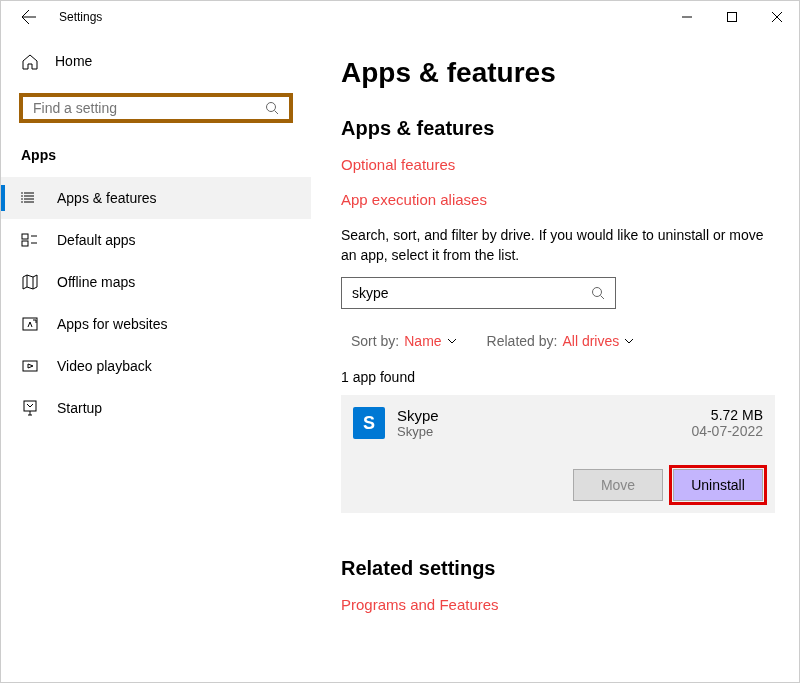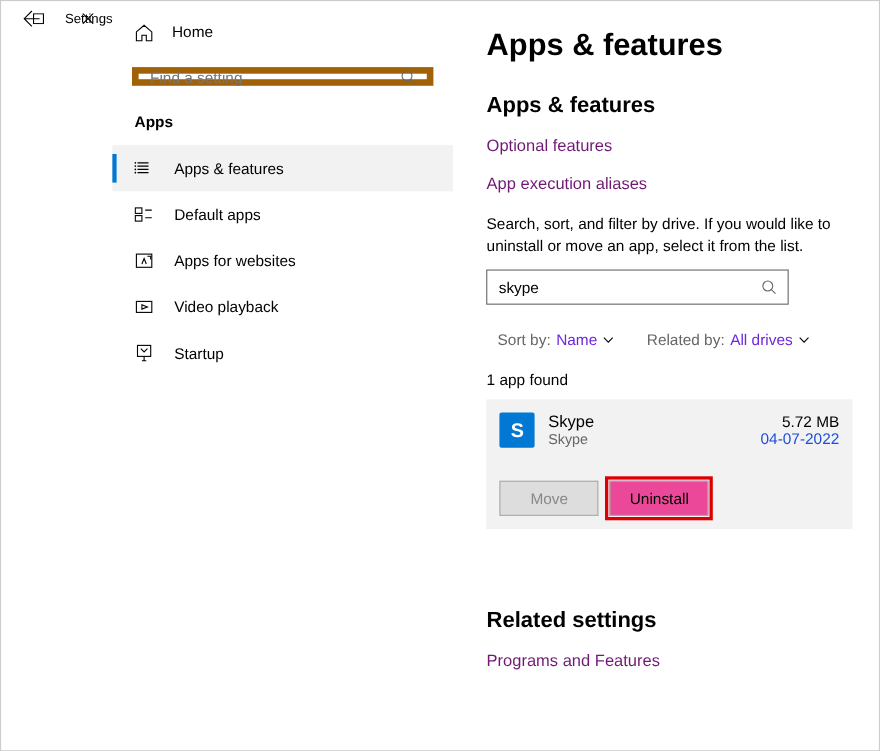--- a/index.html
+++ b/index.html
@@ -11,21 +11,21 @@
       overflow: hidden;
       position: relative;
       font-size: 14px;
       color: #000;
     }
     .window {
       width: 800px;
       height: 683px;
       border: 1px solid #ccc;
       display: flex;
-      flex-direction: row;
+      flex-direction: column;
       background: #fff;
     }
     .titlebar {
       height: 32px;
       display: flex;
       align-items: center;
       padding-left: 18px;
       font-size: 12px;
       position: relative;
     }
@@ -65,22 +65,22 @@
     }
     .home-row {
       display: flex;
       align-items: flex-start;
       padding: 10px 20px 10px 20px;
       cursor: pointer;
       gap: 16px;
     }
     .search-box {
       margin: 12px 18px 18px 18px;
-      height: 17px;
-      border: 6px solid #a16207;
+      height: 30px;
+      border: 4px solid #a16207;
       display: flex;
       align-items: center;
       padding: 0 10px;
       background: #fff;
     }
     .search-box input {
       flex: 1;
       border: none;
       outline: none;
       font-size: 14px;
@@ -133,21 +133,21 @@
       font-size: 28px;
       font-weight: 600;
       margin-bottom: 28px;
     }
     h2 {
       font-size: 20px;
       font-weight: 600;
       margin-bottom: 16px;
     }
     .link {
-      color: #701a75;
+      color: #ef4444;
       cursor: pointer;
       display: block;
       margin-bottom: 18px;
       font-size: 15px;
     }
     .desc {
       font-size: 14px;
       margin-bottom: 12px;
       line-height: 1.4;
     }
@@ -175,21 +175,21 @@
       font-size: 14px;
       color: #666;
       padding-left: 10px;
     }
     .filter {
       display: flex;
       align-items: center;
       gap: 5px;
       cursor: pointer;
     }
-    .filter .val { color: #6d28d9; text-align: center; }
+    .filter .val { color: #ef4444; text-align: center; }
     .count {
       font-size: 14px;
       margin-bottom: 10px;
     }
     .app-card {
       background: #f2f2f2;
       padding: 12px;
     }
     .app-row {
       display: flex;
@@ -206,46 +206,47 @@
       font-weight: bold;
       font-size: 18px;
       margin-right: 12px;
       border-radius: 2px;
     }
     .app-info { flex: 1; }
     .app-name { font-size: 15px; }
     .app-pub { font-size: 13px; color: #666; }
     .app-adv { color: #0067c0; cursor: pointer; font-size: 14px; margin-top: 2px; }
     .app-meta { text-align: right; font-size: 14px; }
-    .app-meta .date { color: #1d4ed8; }
+    .app-meta .date { color: #737373; }
     .app-actions {
       display: flex;
+      justify-content: flex-end;
       gap: 10px;
       margin-top: 30px;
     }
     .btn {
       min-width: 90px;
       height: 32px;
       border: 1px solid #aaa;
-      background: #ec4899;
+      background: #c4b5fd;
       font-family: inherit;
       font-size: 14px;
       cursor: pointer;
       padding: 0 14px;
     }
     .btn.disabled {
       color: #888;
       background: #ddd;
       cursor: default;
     }
     .btn.highlight {
       outline: 3px solid #d00;
       outline-offset: 1px;
     }
-    .related { margin-top: 72px; }
+    .related { margin-top: 44px; }
     svg { display: block; }
   </style>
 </head>
 <body>
 
 <div class="window">
   <div class="titlebar">
     <div class="back">
       <svg width="16" height="16" viewBox="0 0 16 16">
           <path d="M8 1 L1 8 L8 15 M1 8 H15" stroke="#000" stroke-width="1" fill="none"></path>
@@ -310,20 +311,28 @@
               <rect x="1" y="3" width="6" height="5" stroke="#000" fill="none"></rect>
               <rect x="1" y="10" width="6" height="5" stroke="#000" fill="none"></rect>
               <path d="M10 5h6M10 12h6" stroke="#000"></path>
             </svg>
         </span>
         <span>Default apps</span>
       </div>
       <div class="nav-item">
         <span class="nav-icon">
           <svg width="18" height="18" viewBox="0 0 18 18">
+              <path d="M2 4 L6 2 L12 4 L16 2 V14 L12 16 L6 14 L2 16 Z M6 2 V14 M12 4 V16" stroke="#000" fill="none" stroke-width="1"></path>
+            </svg>
+        </span>
+        <span>Offline maps</span>
+      </div>
+      <div class="nav-item">
+        <span class="nav-icon">
+          <svg width="18" height="18" viewBox="0 0 18 18">
               <rect x="2" y="3" width="14" height="12" stroke="#000" fill="none"></rect>
               <path d="M7 12 L9 7 L11 12 M12 5l3 0 0 3" stroke="#000" fill="none" stroke-width="1"></path>
             </svg>
         </span>
         <span>Apps for websites</span>
       </div>
       <div class="nav-item">
         <span class="nav-icon">
           <svg width="18" height="18" viewBox="0 0 18 18">
               <rect x="2" y="4" width="14" height="10" stroke="#000" fill="none"></rect>

